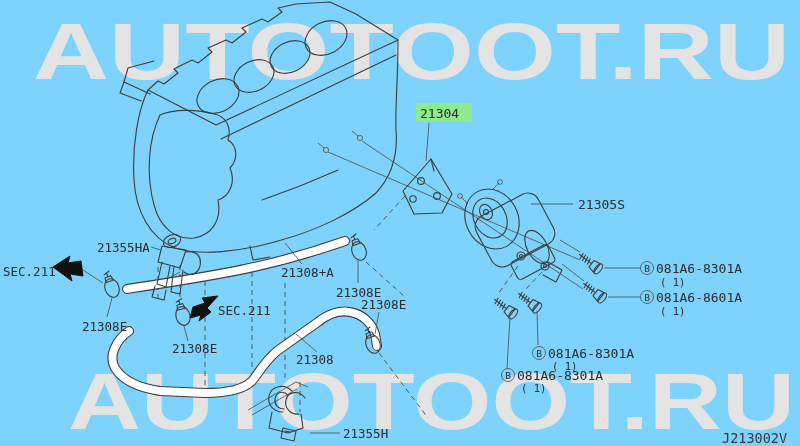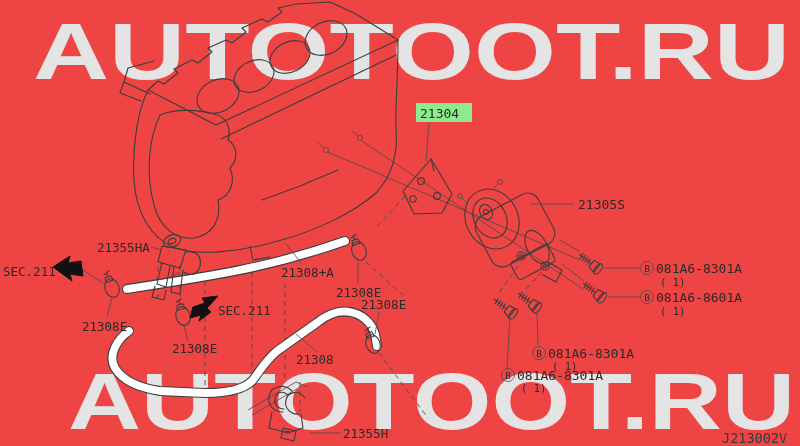--- a/index.html
+++ b/index.html
@@ -1,16 +1,16 @@
 <!DOCTYPE html>
 <html><head>
 <meta charset="utf-8">
 <style>
   html,body{margin:0;padding:0;background:#ffffff;}
-  .stage{position:relative;width:800px;height:446px;background:#ef4444;overflow:hidden;
+  .stage{position:relative;width:800px;height:446px;background:#7dd3fc;overflow:hidden;
          font-family:"DejaVu Sans Mono", monospace;}
   svg{display:block}
   .wm{font-family:"Liberation Sans", sans-serif;font-weight:bold;fill:#e4e4e4;}
   .ln{fill:none;stroke:#3d3d3d;stroke-width:1.1;stroke-linecap:round;stroke-linejoin:round;}
   .thin{fill:none;stroke:#4a4a4a;stroke-width:0.8;}
   .dash{fill:none;stroke:#4a4a4a;stroke-width:0.9;stroke-dasharray:5 4;}
   .lbl{font-family:"DejaVu Sans Mono", monospace;font-size:12.5px;fill:#2b2b2b;}
   .lblb{font-family:"DejaVu Sans Mono", monospace;font-size:13px;fill:#2b2b2b;}
   .qty{font-family:"DejaVu Sans Mono", monospace;font-size:10.5px;fill:#2b2b2b;}
   .bmk{font-family:"DejaVu Sans Mono", monospace;font-size:9.5px;fill:#2b2b2b;}

